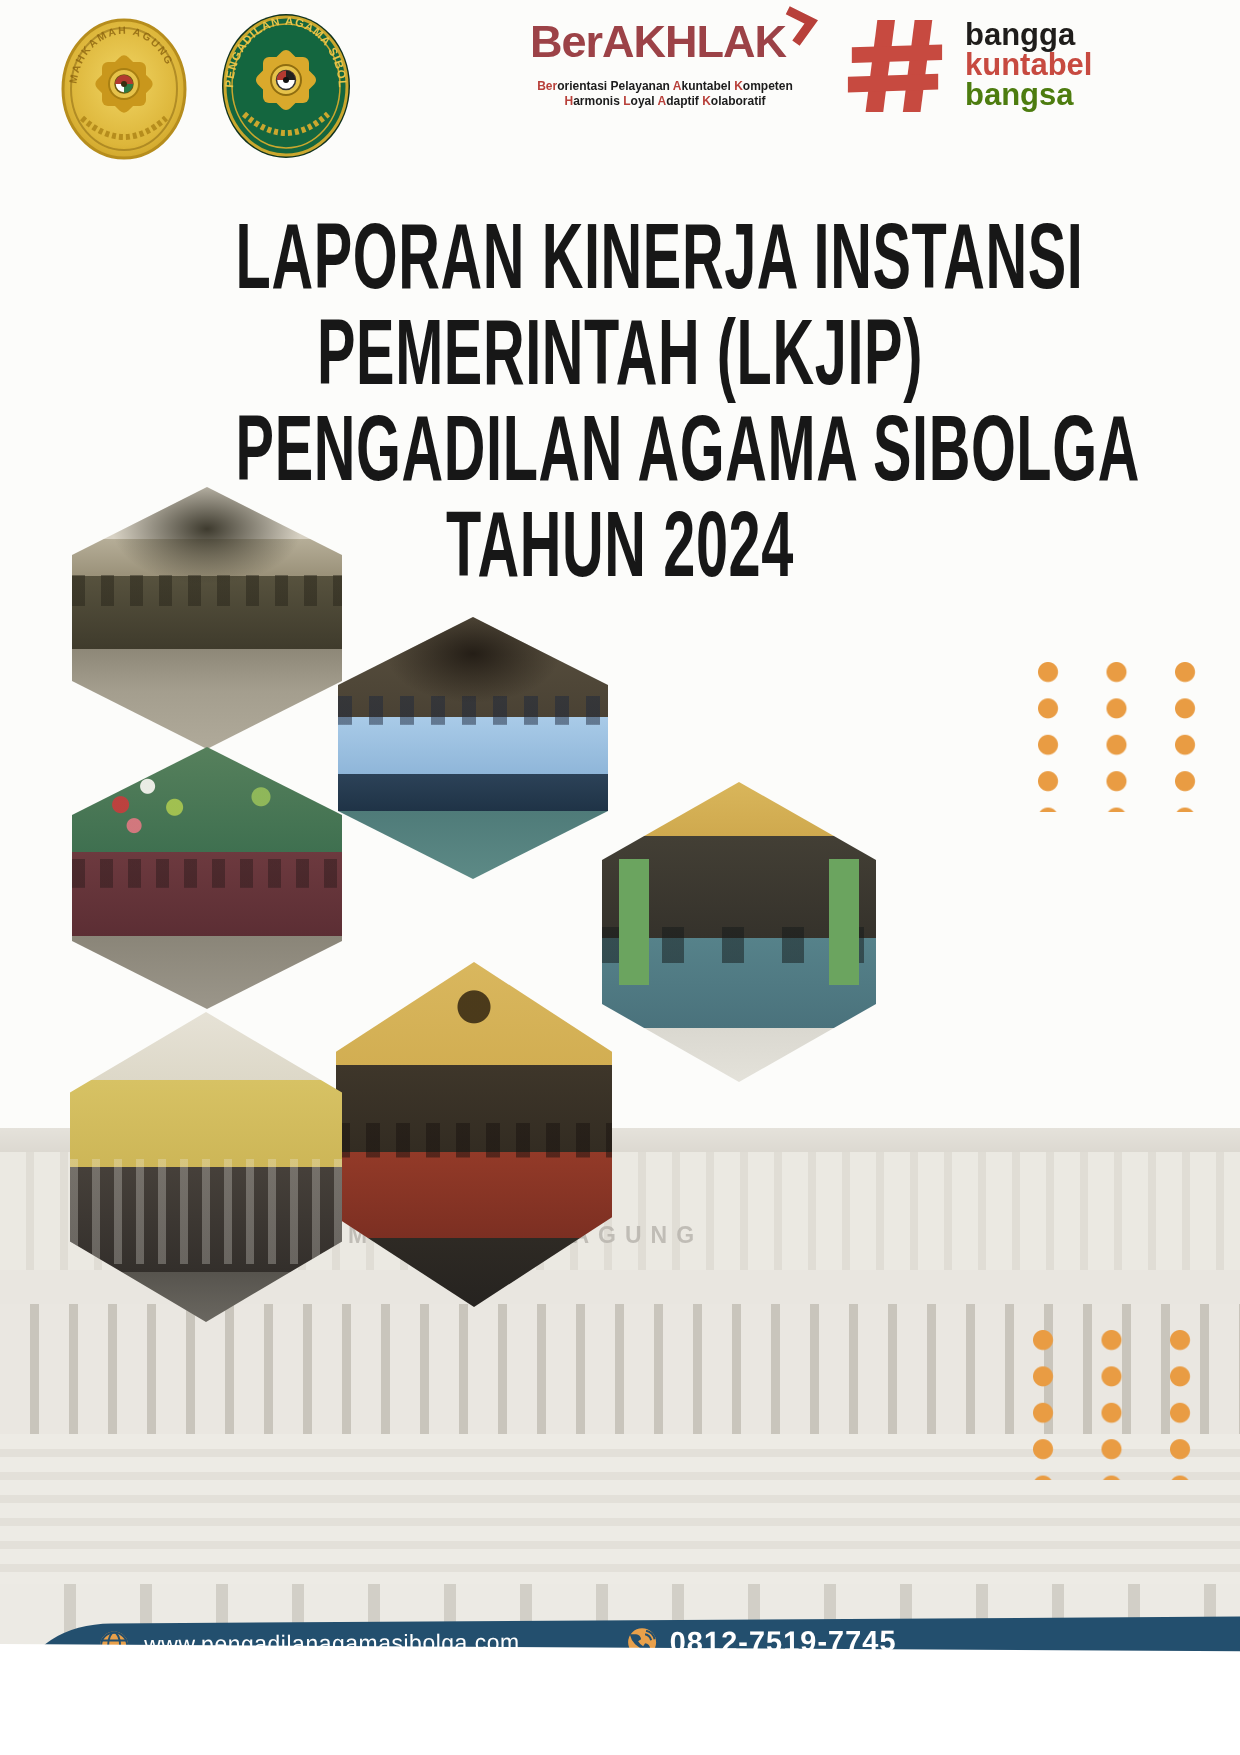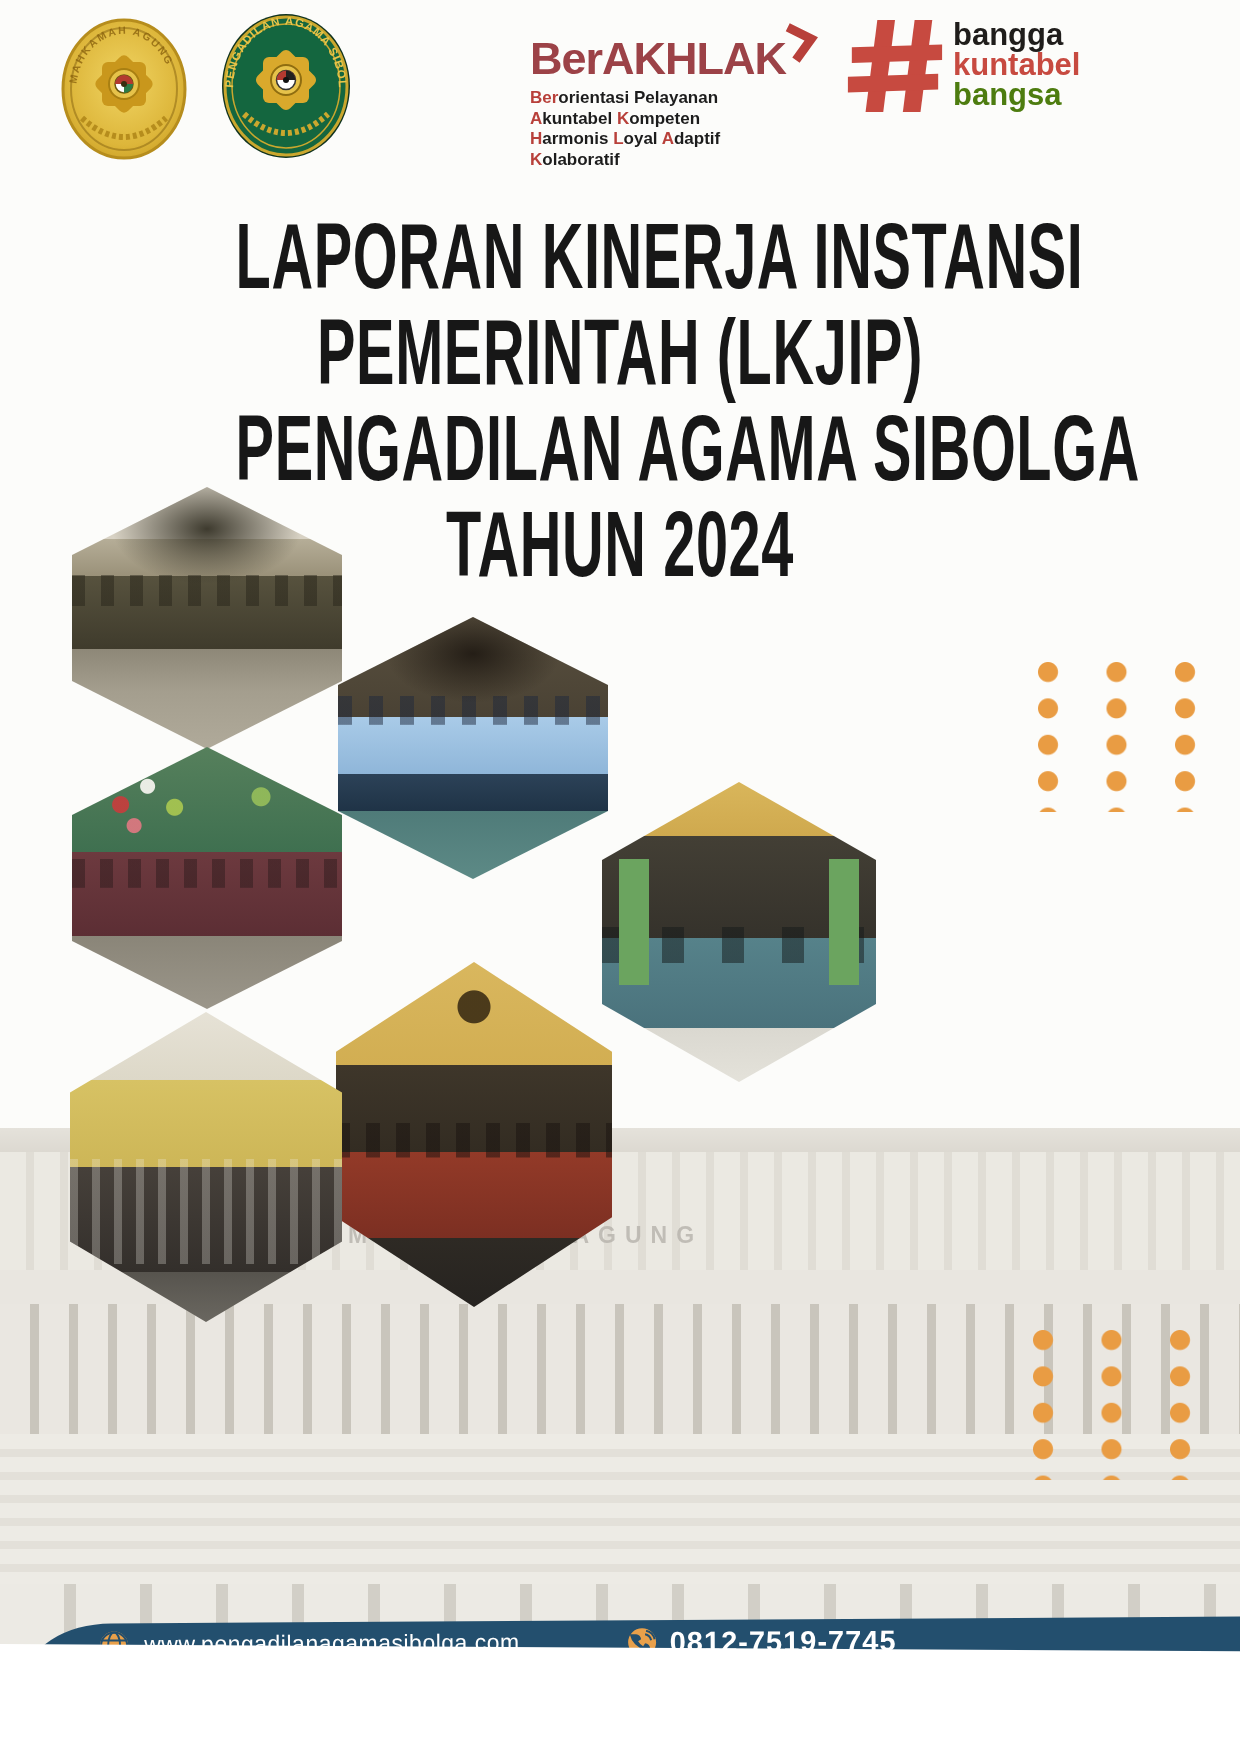--- a/index.html
+++ b/index.html
@@ -24,30 +24,30 @@
         background-image:radial-gradient(circle at 10px 10px,#E99C43 9.5px,rgba(233,156,67,0) 10.5px);
         background-size:68.5px 36.4px;}
   .dots-top{left:1038px;top:662px;}
   .dots-bottom{left:1033px;top:1330px;}
 
   
   .seal{position:absolute;z-index:3;}
   .seal-ma{left:60px;top:18px;width:128px;height:142px;}
   .seal-pa{left:220px;top:12px;width:132px;height:148px;}
 
-  .berakhlak{position:absolute;left:530px;top:36px;width:300px;z-index:3;}
+  .berakhlak{position:absolute;left:530px;top:19px;width:300px;z-index:3;}
   .bk-word-wrap{position:relative;display:inline-block;}
   .bk-word{font-size:45px;font-weight:800;letter-spacing:-1px;color:#9C4247;line-height:1;}
   .bk-chevron{position:absolute;right:-34px;top:-16px;transform:rotate(-14deg);}
-  .bk-tagline{margin-top:7px;font-size:17px;font-weight:bold;color:#1c1c1c;line-height:1.22;width:270px;}
+  .bk-tagline{margin-top:15px;font-size:12px;font-weight:bold;color:#1c1c1c;line-height:1.22;width:270px;text-align:center;}
   .bk-red{color:#b8403a;}
 
   .bangga{position:absolute;left:845px;top:14px;z-index:3;display:flex;align-items:flex-start;}
   .bangga-hash{width:100px;height:104px;flex:none;}
-  .bangga-text{margin-left:8px;margin-top:6px;font-weight:800;font-size:31px;line-height:30px;letter-spacing:0;}
+  .bangga-text{margin-left:20px;margin-top:6px;font-weight:800;font-size:31px;line-height:30px;letter-spacing:0;}
 
   
   .title{position:absolute;left:0;right:0;top:208px;text-align:center;z-index:3;
          font-weight:bold;color:#171717;}
   .title .line{display:block;font-size:93px;line-height:96px;white-space:nowrap;
                transform:scaleX(.62);letter-spacing:1px;}
 
   
   .hex{position:absolute;z-index:2;
        clip-path:polygon(50% 0%,100% 26%,100% 74%,50% 100%,0% 74%,0% 26%);}

